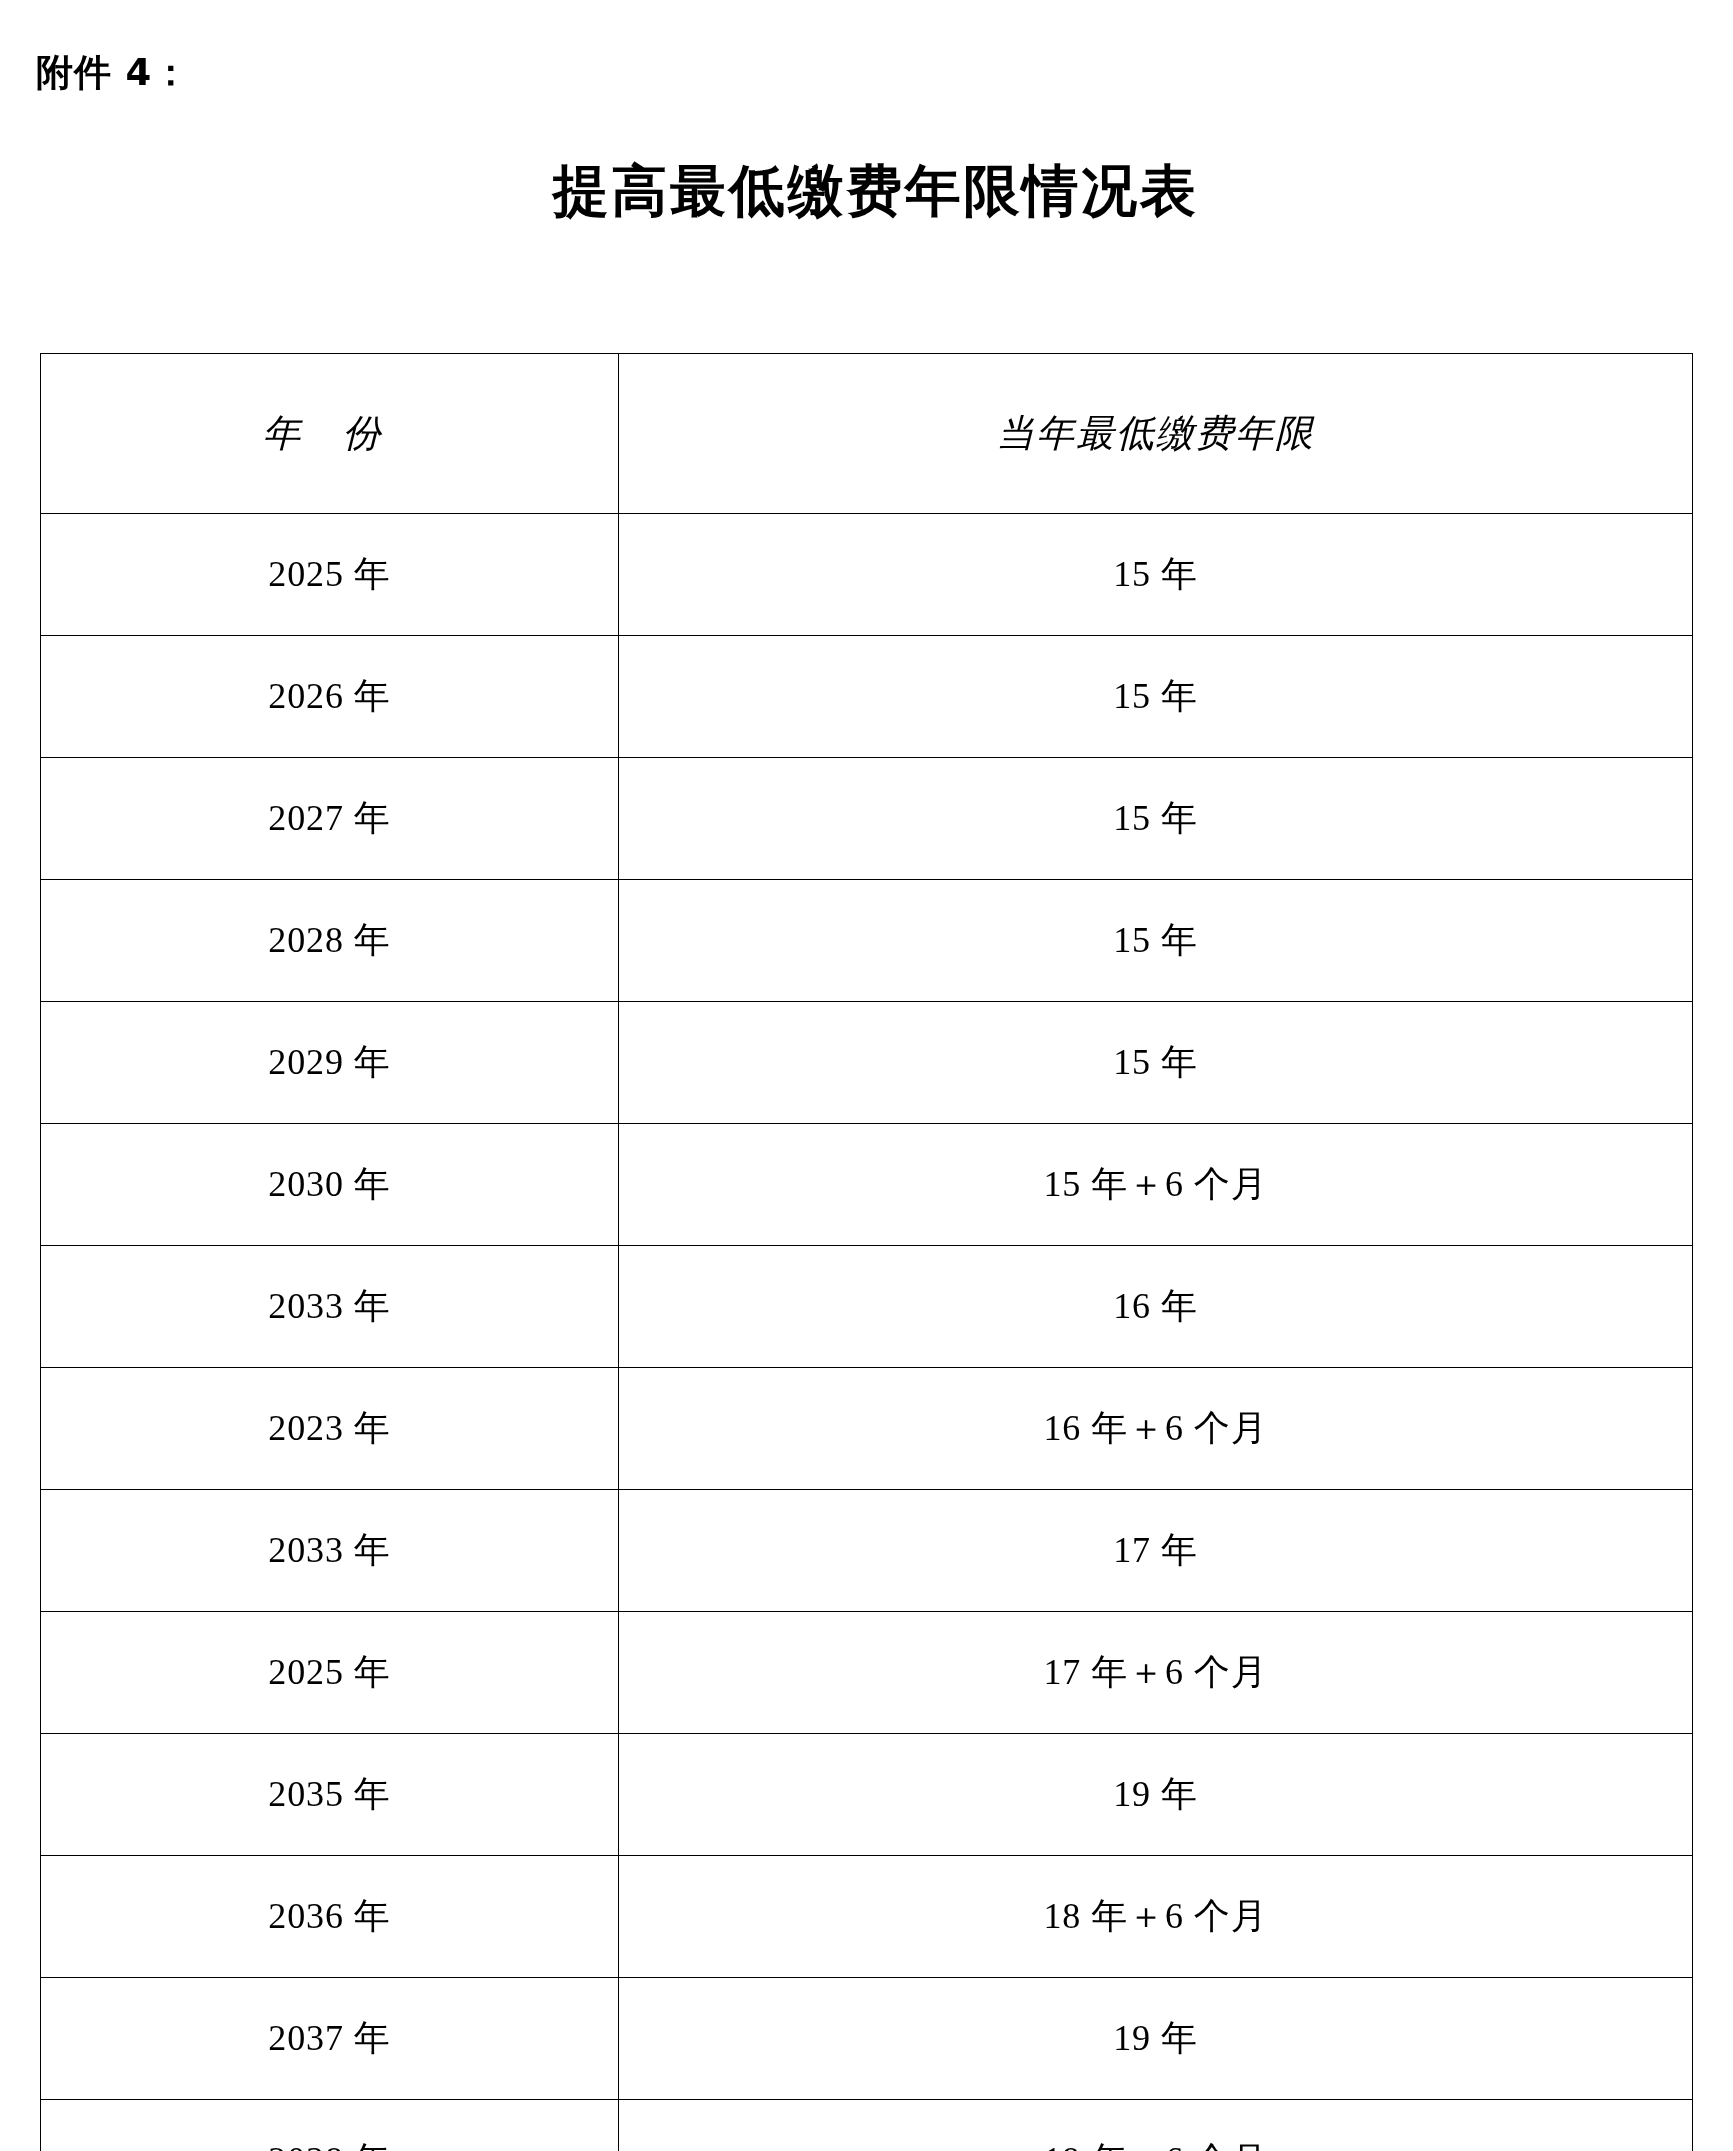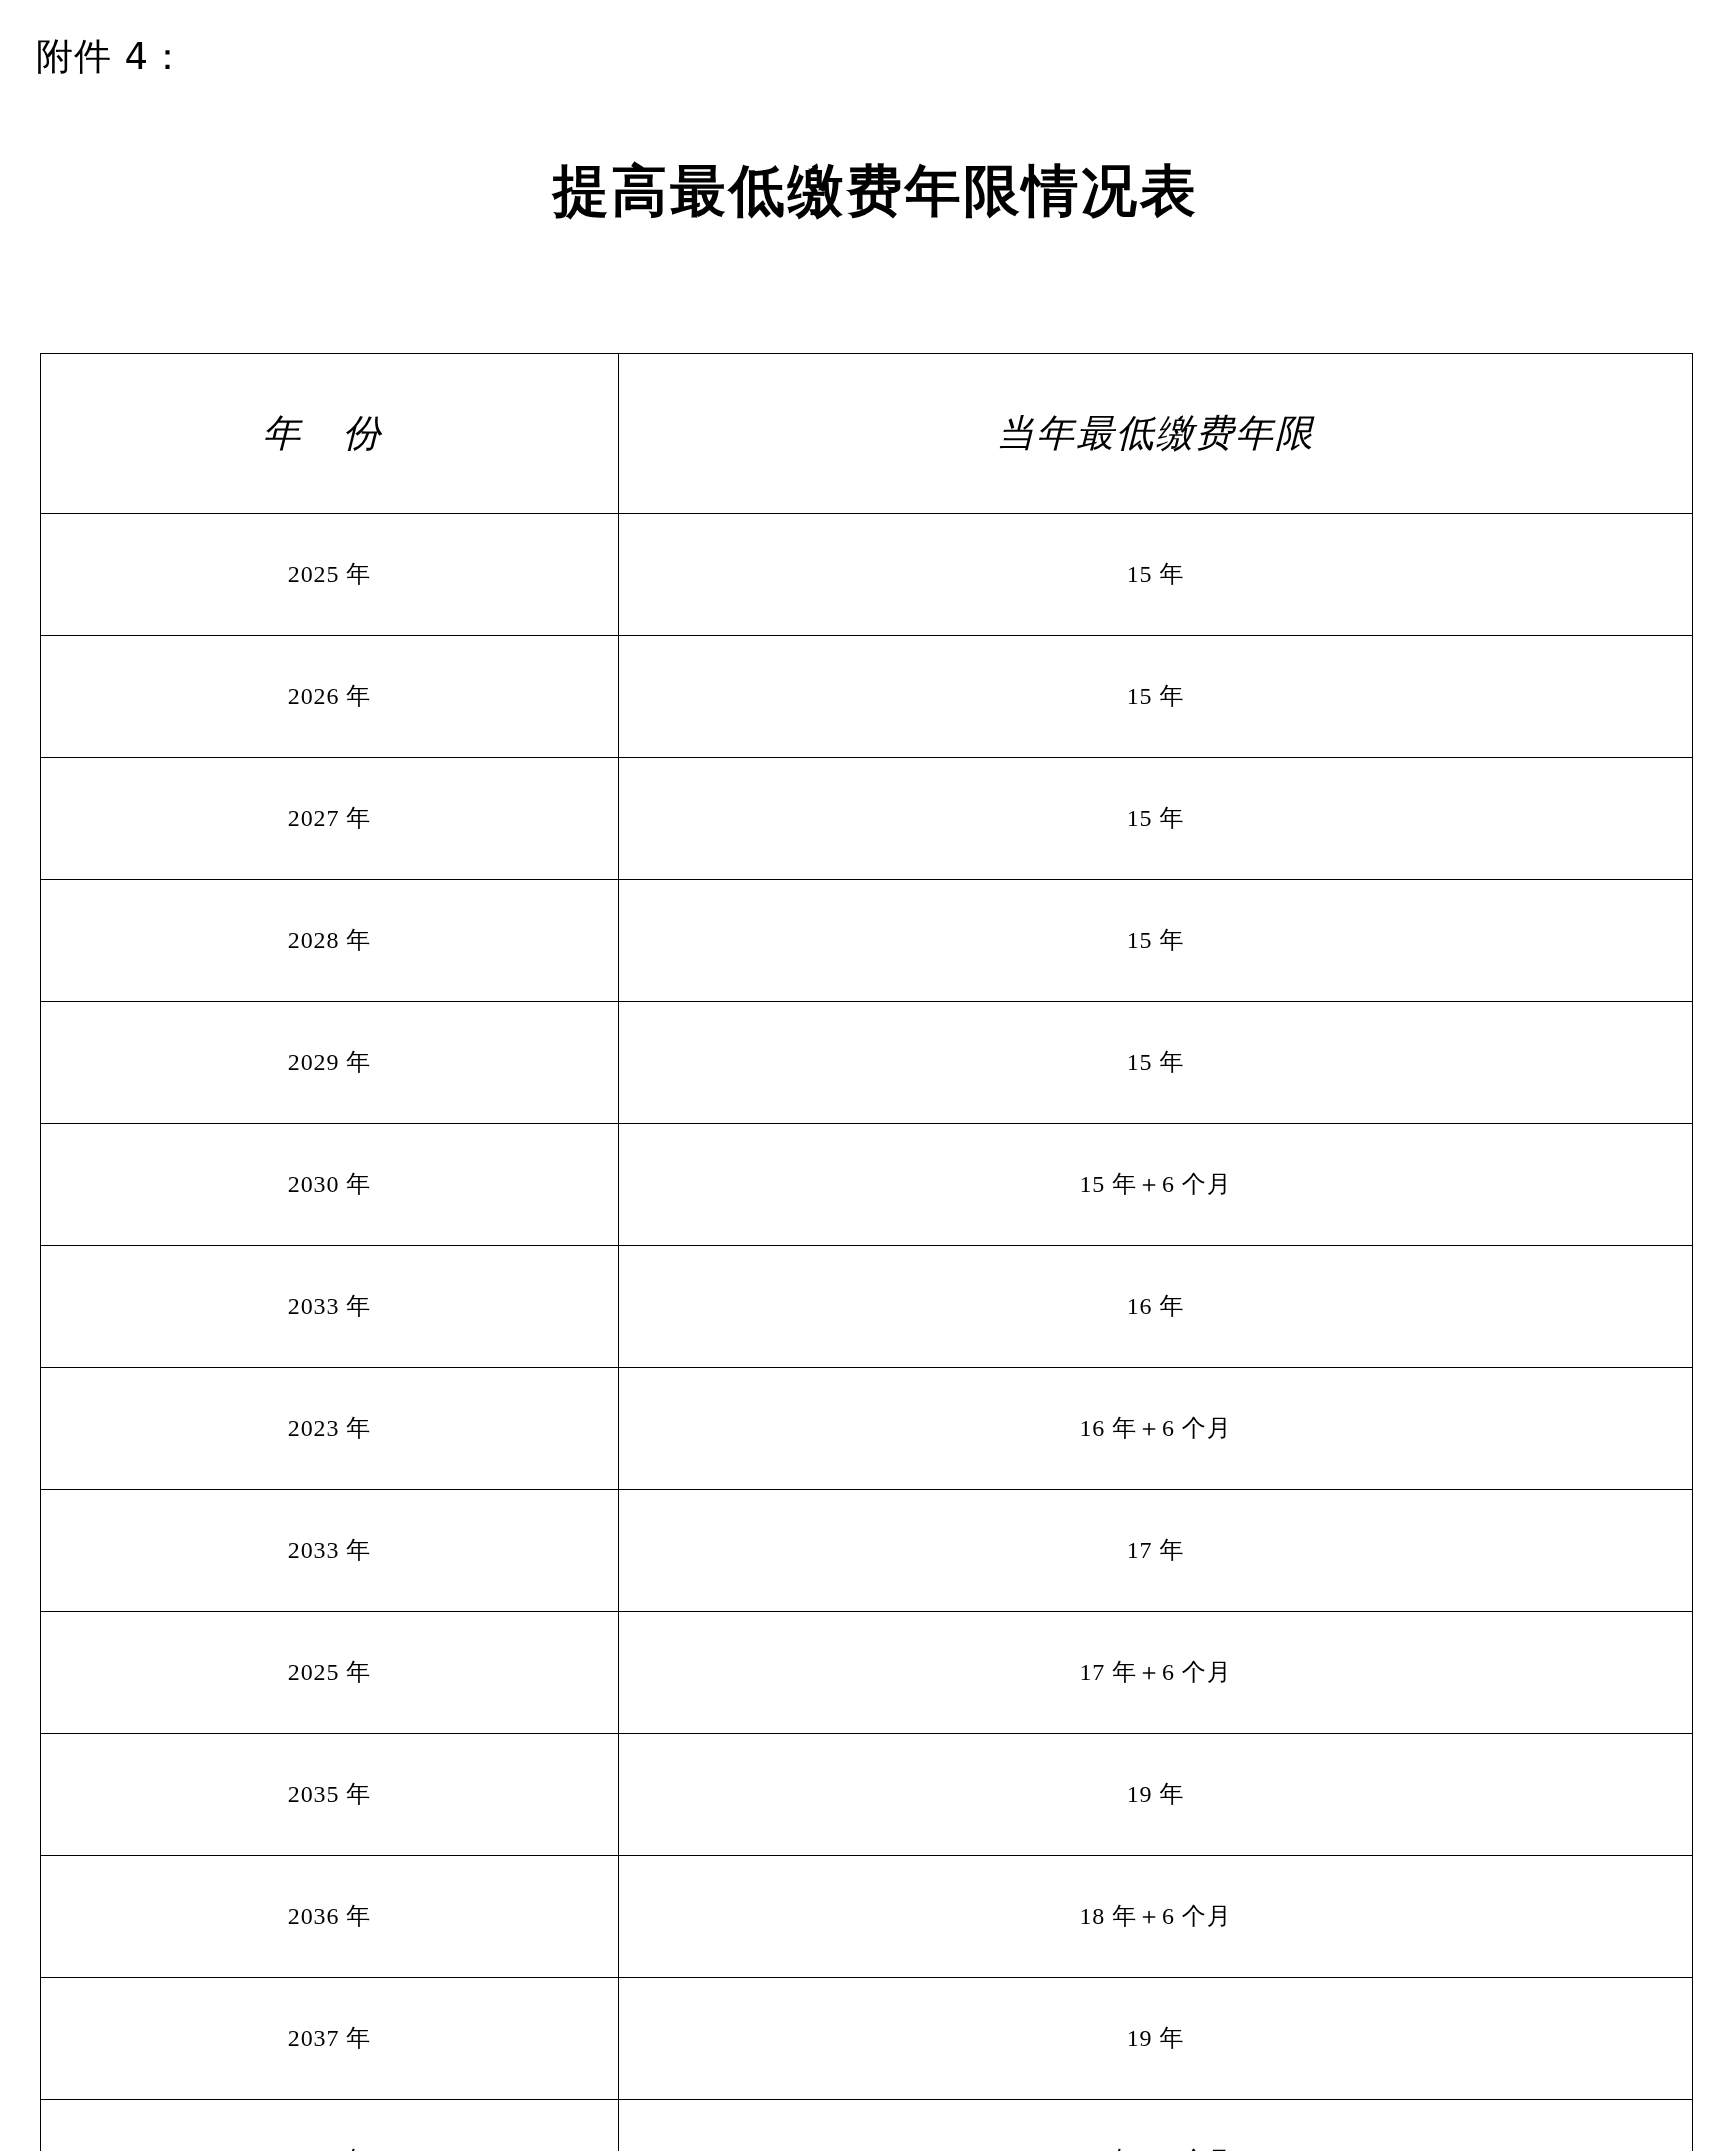--- a/index.html
+++ b/index.html
@@ -17,23 +17,23 @@
   .page {
     position: relative;
     width: 1734px;
     min-height: 2152px;
     box-sizing: border-box;
     padding: 0;
   }
   .attachment-label {
     position: absolute;
     left: 36px;
-    top: 35px;
+    top: 51px;
     font-family: "DejaVu Sans", "Liberation Sans", sans-serif;
-    font-weight: normal;
+    font-weight: bold;
     font-size: 37px;
     letter-spacing: 0.9px;
     line-height: 1.2;
     white-space: nowrap;
   }
   .doc-title {
     position: absolute;
     left: 0;
     right: 0;
     top: 155px;
@@ -56,21 +56,21 @@
     border-collapse: collapse;
     table-layout: fixed;
   }
   table.data-table col.col-year { width: 578px; }
   table.data-table col.col-value { width: auto; }
   table.data-table th,
   table.data-table td {
     border: 1.8px solid #000000;
     text-align: center;
     vertical-align: middle;
-    font-size: 24px;
+    font-size: 36px;
     font-family: "Liberation Serif", "DejaVu Serif", serif;
     font-weight: normal;
     padding: 0;
     height: 121px;
     line-height: 1.2;
   }
   table.data-table thead th {
     height: 159px;
     font-size: 38px;
     font-style: italic;

